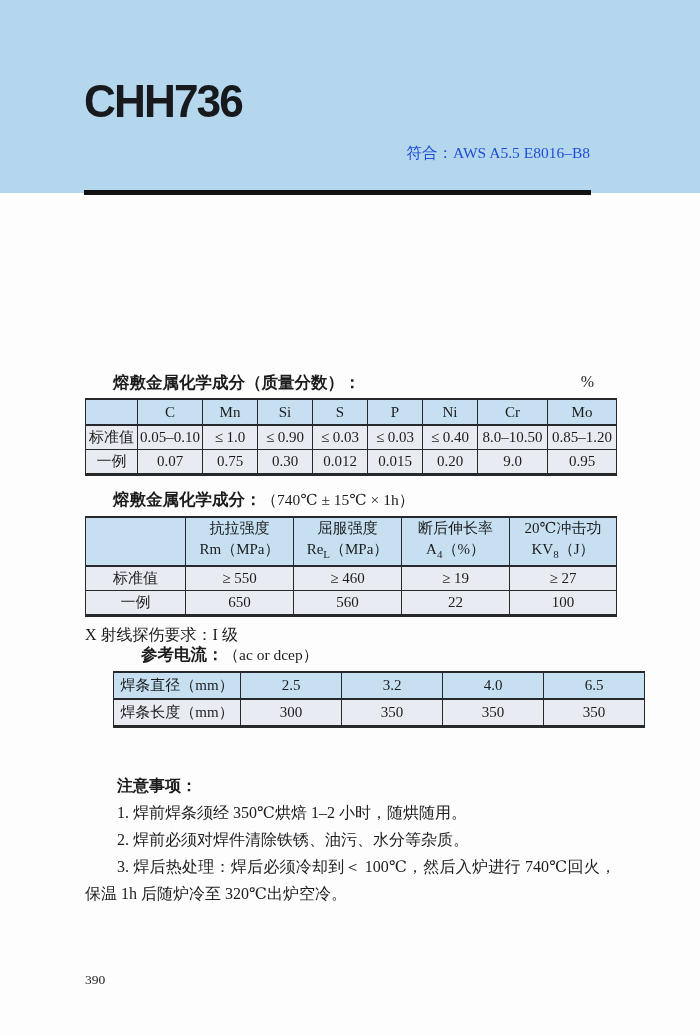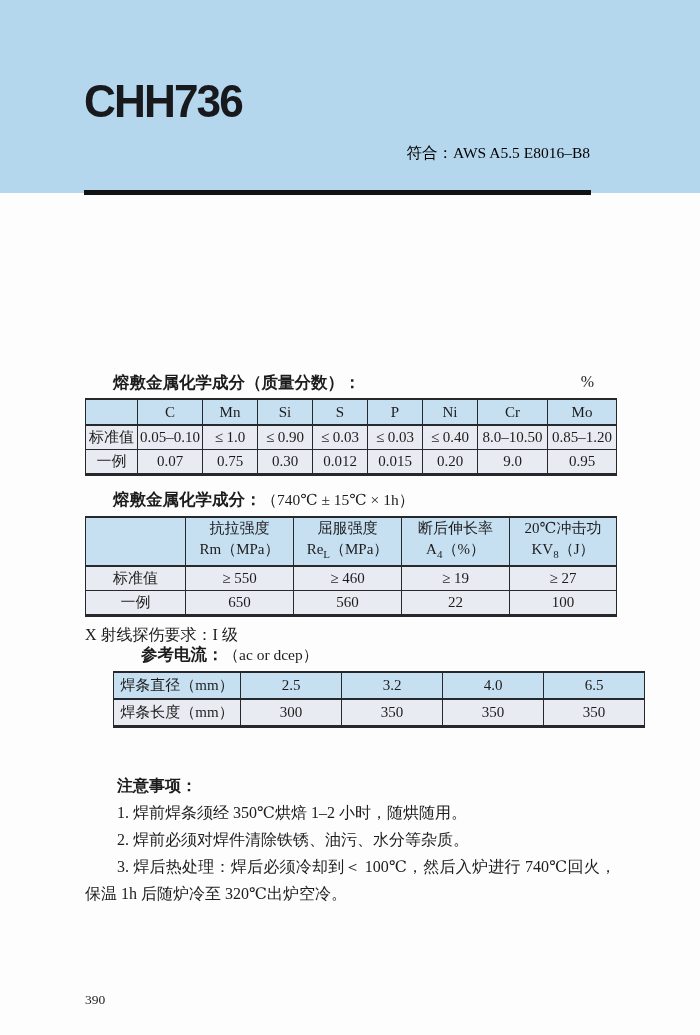--- a/index.html
+++ b/index.html
@@ -12,21 +12,21 @@
   
   #header{position:absolute;left:0;top:0;width:700px;height:193px;background:#b5d7ed;}
   #model-title{
     position:absolute;left:84px;top:78px;margin:0;
     font-family:"Liberation Sans","DejaVu Sans",sans-serif;
     font-weight:800;font-size:46px;line-height:1;letter-spacing:-2px;
     color:#17191c;transform:scaleX(.96);transform-origin:left;
   }
   #spec-line{
     position:absolute;right:110px;top:143px;margin:0;
-    font-size:15.5px;color:#000000;
+    font-size:15.5px;color:#1d4ed8;
   }
   #header-rule{position:absolute;left:84px;top:190px;width:507px;height:5px;background:#101214;}
   
   .content{position:absolute;left:85px;width:531px;}
   .para{
     margin:0;font-size:16px;line-height:27px;text-align:justify;
     text-indent:2em;
   }
   .blabel{font-family:"Liberation Sans","DejaVu Sans",sans-serif;font-weight:bold;}
   
@@ -55,21 +55,21 @@
   #mech-table thead th{height:46px;line-height:21px;}
   #mech-table thead th div{line-height:21px;}
   #current-table tr + tr td, #current-table tr + tr th{border-top:2.5px solid #26282b;}
   sub{font-size:11px;}
   .xray{margin:8px 0 0 0;font-size:16px;}
   
   .note-line{margin:0;font-size:16px;line-height:27px;text-align:justify;text-indent:2em;}
   #notes-title{font-family:"Liberation Sans","DejaVu Sans",sans-serif;font-weight:bold;
                font-size:16px;margin:0;text-indent:2em;line-height:27px;}
   
-  #page-number{position:absolute;left:85px;top:992px;font-size:13.5px;}
+  #page-number{position:absolute;left:85px;top:972px;font-size:13.5px;}
 </style>
 </head>
 <body>
 
 <div id="page">
 
   <div id="header">
     <h1 id="model-title">CHH736</h1>
     <p id="spec-line">符合：AWS A5.5 E8016–B8</p>
   </div>

